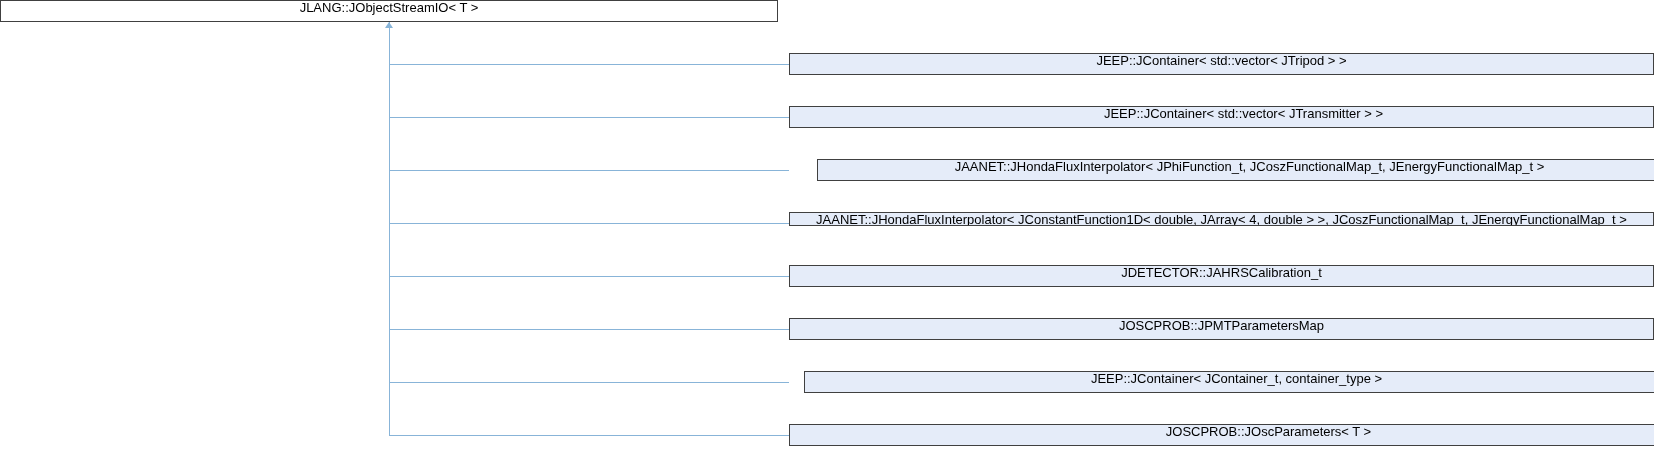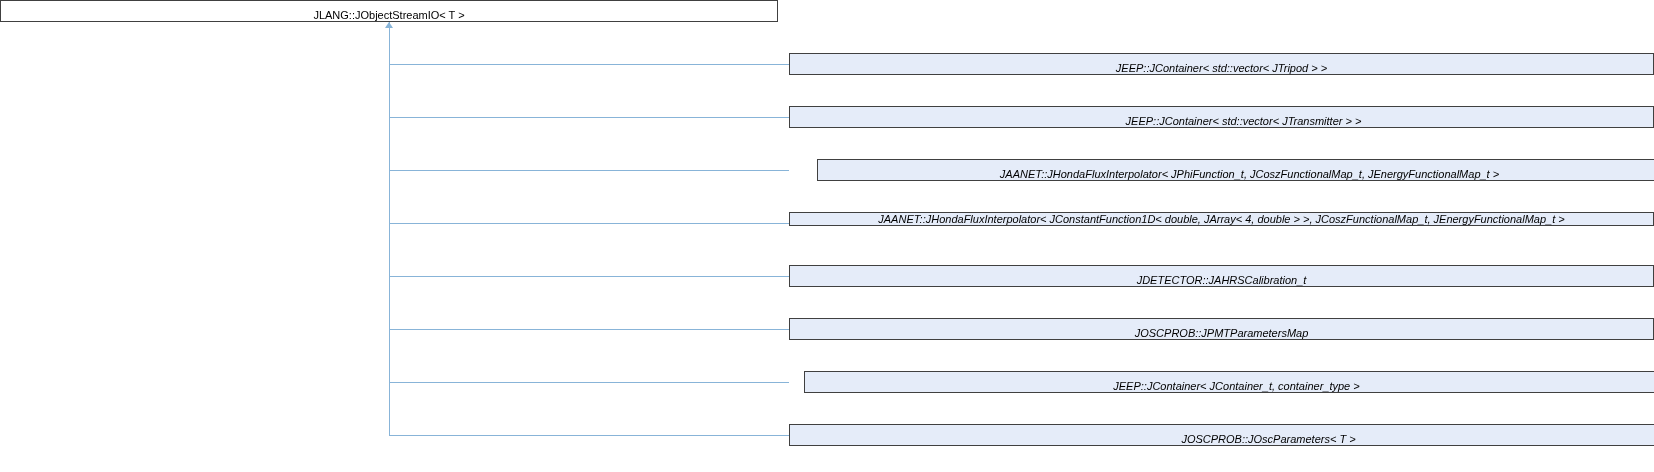--- a/index.html
+++ b/index.html
@@ -13,34 +13,33 @@
     height: 472px;
     background: #ffffff;
     font-family: "Liberation Sans", sans-serif;
     overflow: hidden;
   }
   .node {
     position: absolute;
     box-sizing: border-box;
     border: 1px solid #404040;
     display: flex;
-    align-items: flex-end;
+    align-items: flex-start;
     justify-content: center;
-    font-size: 11px;
+    font-size: 13px;
     color: #000000;
     line-height: 1;
     white-space: nowrap;
     overflow: hidden;
   }
   .node.root {
     background: #ffffff;
   }
   .node.derived {
     background: #e5ecf9;
-    font-style: italic;
   }
   .edge {
     position: absolute;
     background: #88b4d8;
   }
   .edge-v { width: 1px; }
   .edge-h { height: 1px; }
   .arrowhead {
     position: absolute;
     width: 0;

